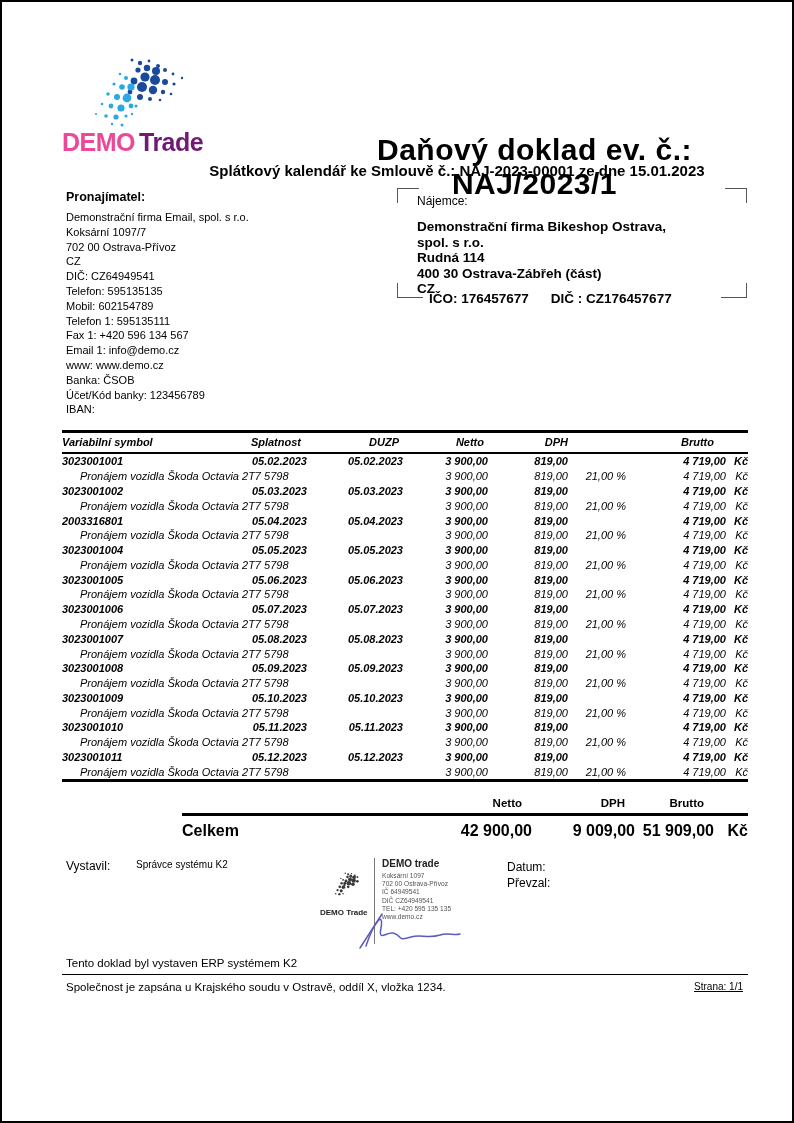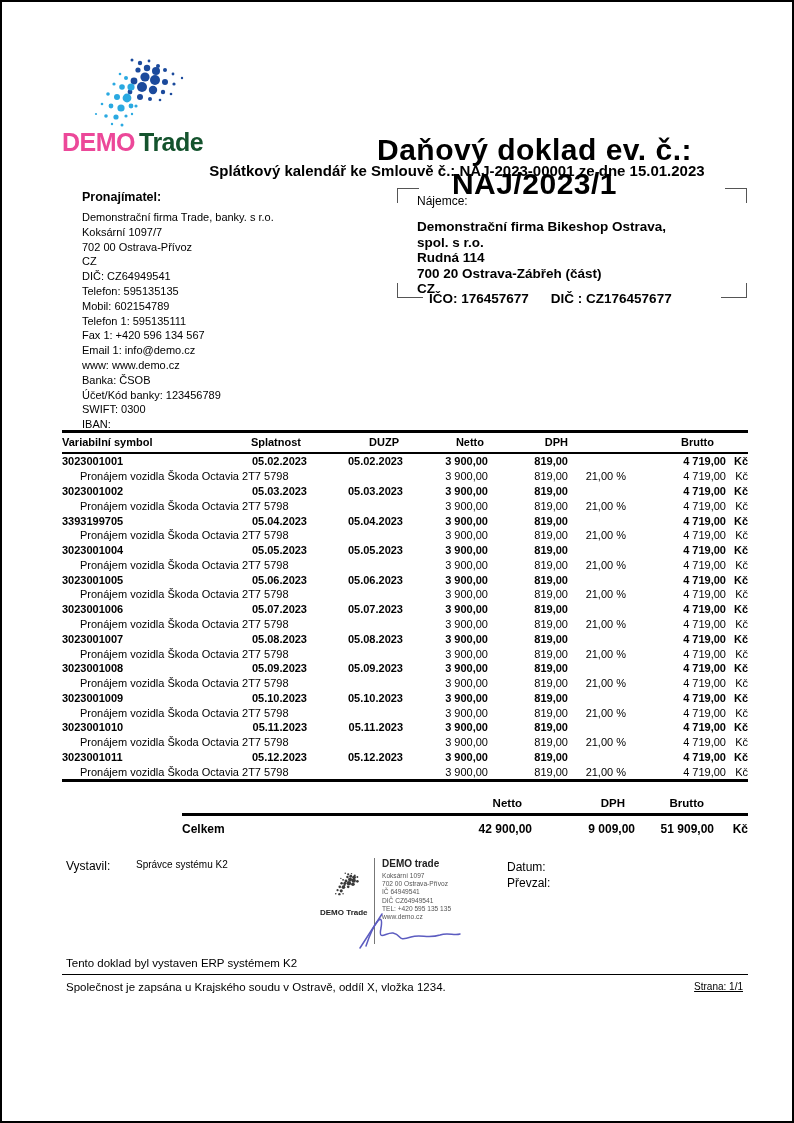--- a/index.html
+++ b/index.html
@@ -5,62 +5,62 @@
   * { margin:0; padding:0; box-sizing:border-box; }
   html,body { background:#fff; }
   body { font-family:"Liberation Sans", sans-serif; color:#000; }
   .page { position:relative; width:794px; height:1123px; background:#fff;
           border:2px solid #000; overflow:hidden; }
 
   
   .logo-dots { position:absolute; left:72px; top:52px; }
   .logo-word { position:absolute; left:60px; top:126px; font-size:25px; font-weight:bold; letter-spacing:-0.5px; }
   .logo-word .demo { color:#ec4899; }
-  .logo-word .trade { color:#14532d; margin-left:4px; }
+  .logo-word .trade { color:#701a75; margin-left:4px; }
 
   
   .doc-title { position:absolute; left:290px; top:131px; width:485px; text-align:center;
                font-size:30px; font-weight:bold; letter-spacing:0.5px; }
   .doc-subtitle { position:absolute; left:135px; top:160px; width:640px; text-align:center;
                   font-size:15px; font-weight:bold; }
 
   
-  .supplier { position:absolute; left:80px; top:188px; width:300px; }
+  .supplier { position:absolute; left:64px; top:188px; width:300px; }
   .supplier .head { font-size:12.5px; font-weight:bold; margin-bottom:6px; }
   .supplier .lines div { font-size:11px; line-height:14.8px; }
 
   
   .customer { position:absolute; left:395px; top:186px; width:350px; height:110px; }
   .corner { position:absolute; width:22px; height:15px; border:0 solid #555; }
   .corner.tl { left:0; top:0; border-top-width:1px; border-left-width:1px; }
   .corner.tr { right:0; top:0; border-top-width:1px; border-right-width:1px; }
   .corner.bl { left:0; bottom:0; width:26px; border-bottom-width:1px; border-left-width:1px; }
   .corner.br { right:0; bottom:0; width:26px; border-bottom-width:1px; border-right-width:1px; }
   .customer .head { position:absolute; left:20px; top:6px; font-size:12px; }
   .customer .lines { position:absolute; left:20px; top:23px;margin-top:8px; }
   .customer .lines div { font-size:13.5px; font-weight:bold; line-height:15.5px; }
   .customer .ids { position:absolute; left:32px; bottom:-8px; display:flex; gap:22px;
                    font-size:13.5px; font-weight:bold; background:transparent; }
 
   
   .table-wrap { position:absolute; left:60px; top:428px; width:686px; }
   table.inst { width:100%; border-collapse:collapse; table-layout:fixed;
-               border-top:3px solid #000; border-bottom:3px solid #000; }
+               border-top:3px solid #000; border-bottom:3px solid #000;font-style:italic; }
   table.inst th { font-size:11px; font-weight:bold; border-bottom:2px solid #000;
                   padding:3px 0 4px 0; }
   table.inst td { font-size:11px; padding:1.4px 0; white-space:nowrap; overflow:hidden; }
   .l { text-align:left; } .r { text-align:right; } .b { font-weight:bold; }
   .ind { padding-left:18px !important; }
 
   
   .totals { position:absolute; left:180px; top:793px; width:566px; }
   table.tot { width:100%; border-collapse:collapse; table-layout:fixed; }
   table.tot th { font-size:11.5px; font-weight:bold; text-align:right; padding:2px 10px 4px 0;
                  border-bottom:3px solid #000; }
-  table.tot td { font-size:12px; font-weight:bold; padding-top:6px; white-space:nowrap; }
+  table.tot td { font-size:16px; font-weight:bold; padding-top:6px; white-space:nowrap; }
 
   
   .issued-label { position:absolute; left:64px; top:857px; font-size:12px; }
   .issued-value { position:absolute; left:134px; top:857px; font-size:10px; }
   .handover { position:absolute; left:505px; top:857px; font-size:12px; line-height:16px; }
 
   
   .stamp { position:absolute; left:316px; top:854px; width:170px; height:92px; }
   .stamp .vline { position:absolute; left:56px; top:2px; width:1px; height:86px; background:#777; }
   .stamp .mini-logo { position:absolute; left:6px; top:14px; }
@@ -135,49 +135,48 @@
   <div class="logo-word">
     <span class="demo">DEMO</span><span class="trade">Trade</span>
   </div>
 
   <div class="doc-title">Daňový doklad ev. č.: NAJ/2023/1</div>
   <div class="doc-subtitle">Splátkový kalendář ke Smlouvě č.: NAJ-2023-00001 ze dne 15.01.2023</div>
 
   <div class="supplier">
     <div class="head">Pronajímatel:</div>
     <div class="lines">
-        <div>Demonstrační firma Trade, banky. s r.o.</div>
+        <div>Demonstrační firma Email, spol. s r.o.</div>
         <div>Koksární 1097/7</div>
         <div>702 00 Ostrava-Přívoz</div>
         <div>CZ</div>
         <div>DIČ: CZ64949541</div>
         <div>Telefon: 595135135</div>
         <div>Mobil: 602154789</div>
         <div>Telefon 1: 595135111</div>
         <div>Fax 1: +420 596 134 567</div>
         <div>Email 1: info@demo.cz</div>
         <div>www: www.demo.cz</div>
         <div>Banka: ČSOB</div>
         <div>Účet/Kód banky: 123456789</div>
-        <div>SWIFT: 0300</div>
         <div>IBAN:</div>
       </div>
   </div>
 
   <div class="customer">
     <div class="corner tl"></div>
     <div class="corner tr"></div>
     <div class="corner bl"></div>
     <div class="corner br"></div>
     <div class="head">Nájemce:</div>
     <div class="lines">
         <div>Demonstrační firma Bikeshop Ostrava,</div>
         <div>spol. s r.o.</div>
         <div>Rudná 114</div>
-        <div>700 20 Ostrava-Zábřeh (část)</div>
+        <div>400 30 Ostrava-Zábřeh (část)</div>
         <div>CZ</div>
       </div>
     <div class="ids">
       <span>IČO: 176457677</span>
       <span>DIČ : CZ176457677</span>
     </div>
   </div>
 
   <div class="table-wrap">
     <table class="inst">
@@ -236,21 +235,21 @@
     <tr>
       <td class="l ind" colspan="3">Pronájem vozidla Škoda Octavia 2T7 5798</td>
       <td class="r">3 900,00</td>
       <td class="r">819,00</td>
       <td class="r">21,00 %</td>
       <td class="r">4 719,00</td>
       <td class="r">Kč</td>
     </tr>
 
     <tr>
-      <td class="l b">3393199705</td>
+      <td class="l b">2003316801</td>
       <td class="r b">05.04.2023</td>
       <td class="r b">05.04.2023</td>
       <td class="r b">3 900,00</td>
       <td class="r b">819,00</td>
       <td class="r"></td>
       <td class="r b">4 719,00</td>
       <td class="r b">Kč</td>
     </tr>
     <tr>
       <td class="l ind" colspan="3">Pronájem vozidla Škoda Octavia 2T7 5798</td>

